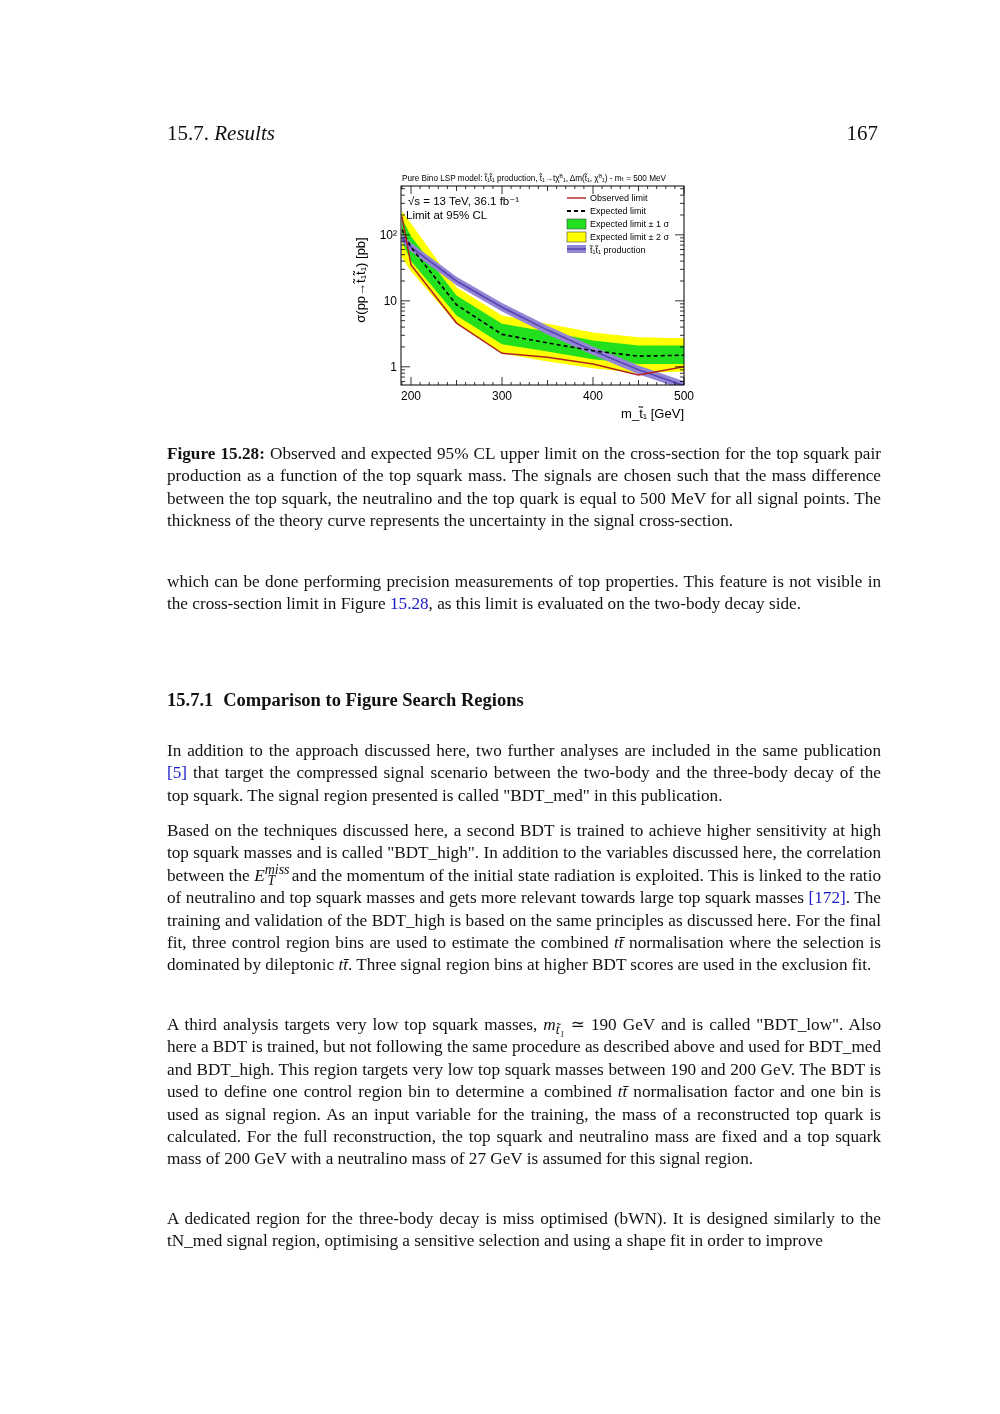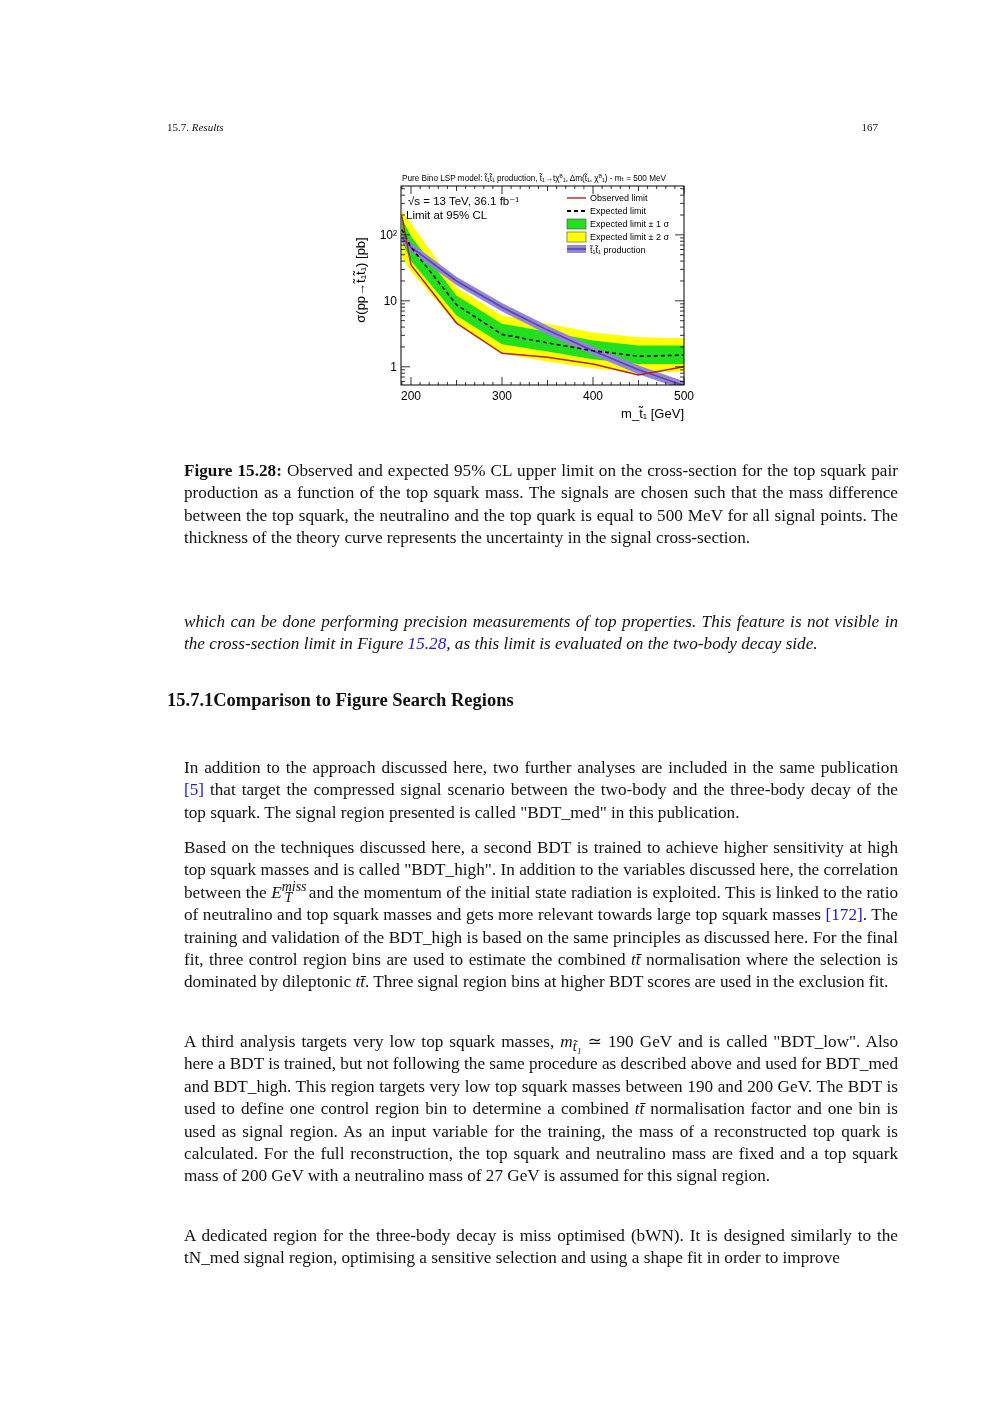--- a/index.html
+++ b/index.html
@@ -1,28 +1,28 @@
 <!DOCTYPE html>
 <html><head>
 <meta charset="utf-8">
 <style>
   html, body { margin: 0; padding: 0; background: #ffffff; }
   body { width: 1000px; height: 1414px; position: relative; overflow: hidden;
          font-family: "Liberation Serif", "DejaVu Serif", serif; color: #111; }
   .abs { position: absolute; }
-  .runhead { top: 121px; left: 167px; width: 714px; height: 24px; font-size: 11px; text-align: right; }
+  .runhead { top: 121px; left: 167px; width: 714px; height: 24px; font-size: 21px; text-align: right; }
   .runhead .sec { position: absolute; left: 0; top: 0; }
   .runhead .sec i { font-style: italic; }
   .runhead .pg { position: absolute; right: 3px; top: 0; }
   .para { position: absolute; left: 167px; width: 714px; font-size: 17.2px; line-height: 22.4px;
-          text-align: justify; margin: 17px; }
+          text-align: justify; margin: 0; }
   .para b { font-weight: bold; }
   .link { color: #1a1ac8; }
   .heading { position: absolute; left: 167px; top: 690px; font-size: 18.5px; font-weight: bold; margin: 0; }
-  .heading .num { }
+  .heading .num { margin-right: 10px; }
   .it { font-style: italic; }
   sup, sub { font-size: 14px; line-height: 0; }
   .figure { position: absolute; left: 348px; top: 168px; width: 356px; height: 260px; }
   svg text { font-family: "Liberation Sans", "DejaVu Sans", sans-serif; }
 </style>
 </head>
 <body>
 
 <div class="abs runhead">
   <span class="sec"><span>15.7.</span> <i>Results</i></span>
@@ -190,21 +190,21 @@
       <line x1="219" y1="81" x2="238" y2="81" stroke="#5a45b0" stroke-width="1.6"></line>
       <text x="242" y="85" font-size="9">t̃₁t̃₁ production</text>
     </g>
 
     <text x="336" y="250" font-size="13" text-anchor="end">m_t̃₁ [GeV]</text>
   </svg>
 </div>
 
 <p class="para" style="top:443px;"><b>Figure 15.28:</b><span> Observed and expected 95% CL upper limit on the cross-section for the top squark pair production as a function of the top squark mass. The signals are chosen such that the mass difference between the top squark, the neutralino and the top quark is equal to 500 MeV for all signal points. The thickness of the theory curve represents the uncertainty in the signal cross-section.</span></p>
 
-<p class="para" style="top:594px;font-style:italic;"><span>which can be done performing precision measurements of top properties. This feature is not visible in the cross-section limit in Figure </span><a class="link">15.28</a><span>, as this limit is evaluated on the two-body decay side.</span></p>
+<p class="para" style="top:571px;"><span>which can be done performing precision measurements of top properties. This feature is not visible in the cross-section limit in Figure </span><a class="link">15.28</a><span>, as this limit is evaluated on the two-body decay side.</span></p>
 
 <h3 class="heading"><span class="num">15.7.1</span><span>Comparison to Figure Search Regions</span></h3>
 
 <p class="para" style="top:740px;"><span>In addition to the approach discussed here, two further analyses are included in the same publication </span><a class="link">[5]</a><span> that target the compressed signal scenario between the two-body and the three-body decay of the top squark. The signal region presented is called "BDT_med" in this publication.</span></p>
 
 <p class="para" style="top:820px;"><span>Based on the techniques discussed here, a second BDT is trained to achieve higher sensitivity at high top squark masses and is called "BDT_high". In addition to the variables discussed here, the correlation between the </span><span class="it"><span>E</span><sup>miss</sup><sub style="margin-left:-22px;">T</sub></span><span style="margin-left:12px"> and the momentum of the initial state radiation is exploited. This is linked to the ratio of neutralino and top squark masses and gets more relevant towards large top squark masses </span><a class="link">[172]</a><span>. The training and validation of the BDT_high is based on the same principles as discussed here. For the final fit, three control region bins are used to estimate the combined </span><span class="it">tt̄</span><span> normalisation where the selection is dominated by dileptonic </span><span class="it">tt̄</span><span>. Three signal region bins at higher BDT scores are used in the exclusion fit.</span></p>
 
 <p class="para" style="top:1014px;"><span>A third analysis targets very low top squark masses, </span><span class="it"><span>m</span><sub>t̃₁</sub></span><span> ≃ 190 GeV and is called "BDT_low". Also here a BDT is trained, but not following the same procedure as described above and used for BDT_med and BDT_high. This region targets very low top squark masses between 190 and 200 GeV. The BDT is used to define one control region bin to determine a combined </span><span class="it">tt̄</span><span> normalisation factor and one bin is used as signal region. As an input variable for the training, the mass of a reconstructed top quark is calculated. For the full reconstruction, the top squark and neutralino mass are fixed and a top squark mass of 200 GeV with a neutralino mass of 27 GeV is assumed for this signal region.</span></p>
 
 <p class="para" style="top:1208px;"><span>A dedicated region for the three-body decay is miss optimised (bWN). It is designed similarly to the tN_med signal region, optimising a sensitive selection and using a shape fit in order to improve</span></p>

